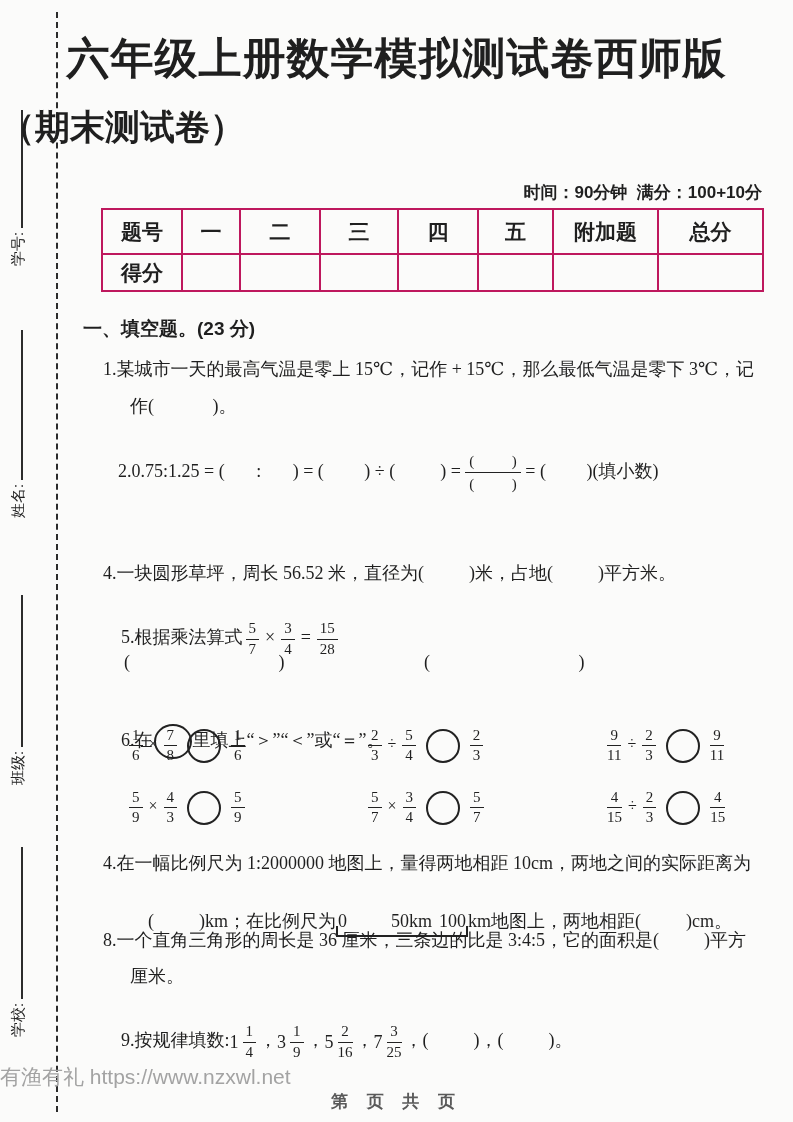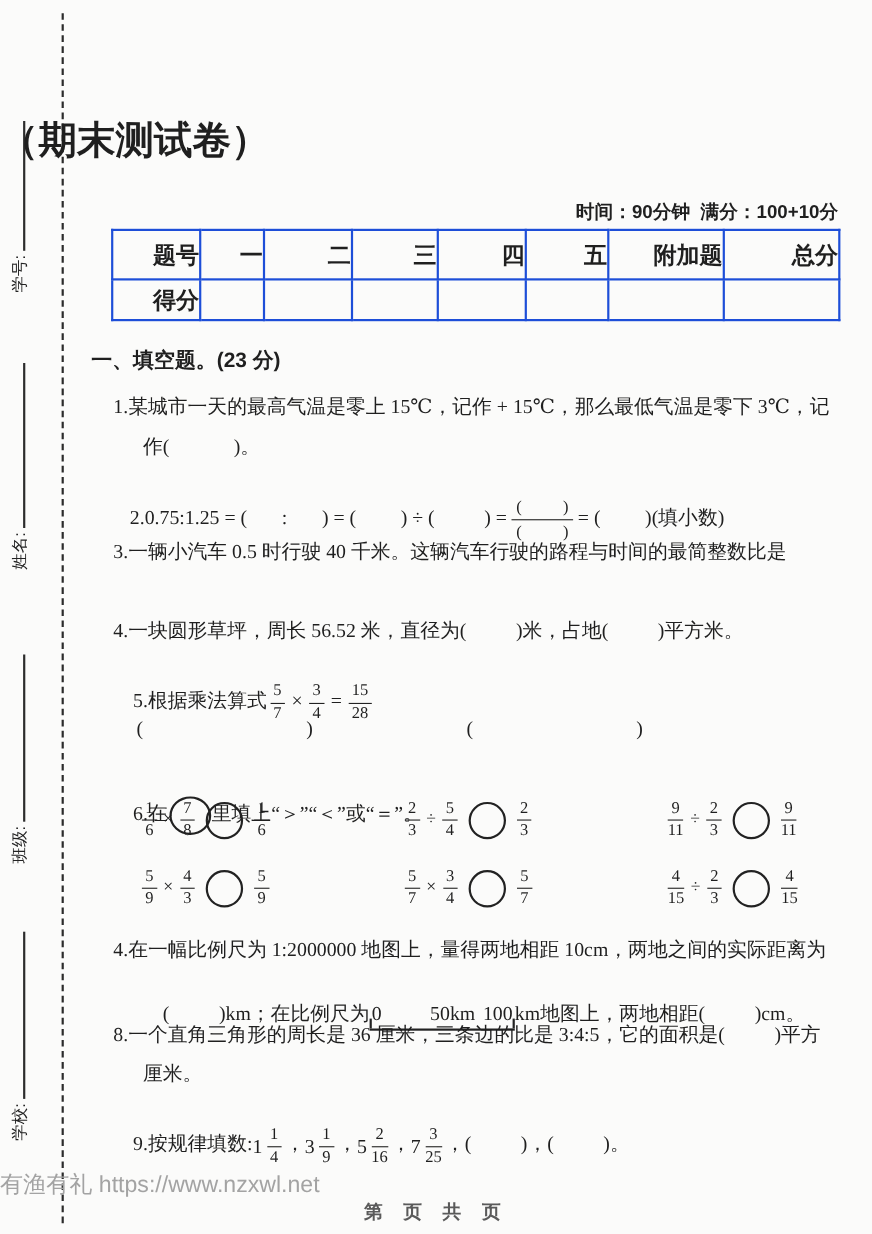--- a/index.html
+++ b/index.html
@@ -13,21 +13,21 @@
           font-size:15px;white-space:nowrap;font-family:"Liberation Sans","DejaVu Sans",sans-serif;color:#222;}
   .mline{display:inline-block;border-bottom:2px solid #2c2c2c;height:11px;margin-left:4px;}
 
   
   .title{position:absolute;top:30px;left:0;width:793px;text-align:center;font-size:43px;font-weight:bold;letter-spacing:1px;}
   .subtitle{position:absolute;top:104px;left:0;width:793px;text-align:left;font-size:35px;font-weight:bold;}
   .meta{position:absolute;top:181px;left:101px;width:661px;text-align:right;font-size:17px;font-weight:bold;white-space:pre;}
 
   
   .scoretable{position:absolute;top:208px;left:101px;border-collapse:collapse;table-layout:fixed;}
-  .scoretable td{border:2px solid #1d4ed8;text-align:right;vertical-align:middle;
+  .scoretable td{border:2px solid #be185d;text-align:center;vertical-align:middle;
                  font-family:"Liberation Sans","DejaVu Sans",sans-serif;font-size:21px;font-weight:bold;padding:0;}
   .scoretable .r1 td{height:43px;}
   .scoretable .r2 td{height:35px;}
 
   
   .ln{position:absolute;font-size:18px;white-space:pre;line-height:1.35;}
   .sect{font-weight:bold;font-size:19px;font-family:"Liberation Sans","DejaVu Sans",sans-serif;}
 
   
   .frac{display:inline-block;text-align:center;vertical-align:middle;font-size:15px;line-height:1.15;margin:0 3px;}
@@ -72,20 +72,21 @@
   <div class="mlabel" style="top:518px;">
     <span>姓名:</span><span class="mline" style="width:150px;"></span>
   </div>
   <div class="mlabel" style="top:785px;">
     <span>班级:</span><span class="mline" style="width:152px;"></span>
   </div>
   <div class="mlabel" style="top:1037px;">
     <span>学校:</span><span class="mline" style="width:152px;"></span>
   </div>
 
+  <div class="title sans">六年级上册数学模拟测试卷西师版</div>
   <div class="subtitle sans">（期末测试卷）</div>
   <div class="meta sans">时间：90分钟  满分：100+10分</div>
 
   <table class="scoretable">
     <colgroup>
       <col style="width:80px">
         <col style="width:58px">
         <col style="width:80px">
         <col style="width:78px">
       <col style="width:80px">
@@ -119,21 +120,20 @@
 
   <div class="ln sect" style="top:316px;left:83px;">一、填空题。(23 分)</div>
 
   <div class="ln" style="top:357px;left:103px;">1.某城市一天的最高气温是零上 15℃，记作 + 15℃，那么最低气温是零下 3℃，记</div>
   <div class="ln" style="top:394px;left:130px;">作(             )。</div>
 
   <div class="ln" style="top:428px;left:100px;">
     <span>2.0.75:1.25 = (       :       ) = (         ) ÷ (          ) = </span><span class="fracblank"><span class="fbt">(          )</span><span class="fbb">(          )</span></span><span> = (         )(填小数)</span>
   </div>
 
-  <div class="ln" style="top:489px;left:103px;">3.一辆小汽车 0.5 时行驶 40 千米。这辆汽车行驶的路程与时间的最简整数比是</div>
 
   <div class="ln" style="top:561px;left:103px;">4.一块圆形草坪，周长 56.52 米，直径为(          )米，占地(          )平方米。</div>
 
   <div class="ln" style="top:596px;left:103px;">
     <span>5.根据乘法算式</span><span class="frac"><span class="fn">5</span><span class="fd">7</span></span><span class="op">×</span><span class="frac"><span class="fn">3</span><span class="fd">4</span></span><span class="op">=</span><span class="frac"><span class="fn">15</span><span class="fd">28</span></span>
   </div>
   <div class="ln" style="top:650px;left:124px;">(                                 )                               (                                 )</div>
 
   <div class="ln" style="top:700px;left:103px;text-align:center;">
     <span>6.在</span><span class="circle-sm"></span><span>里填上“＞”“＜”或“＝”。</span>

